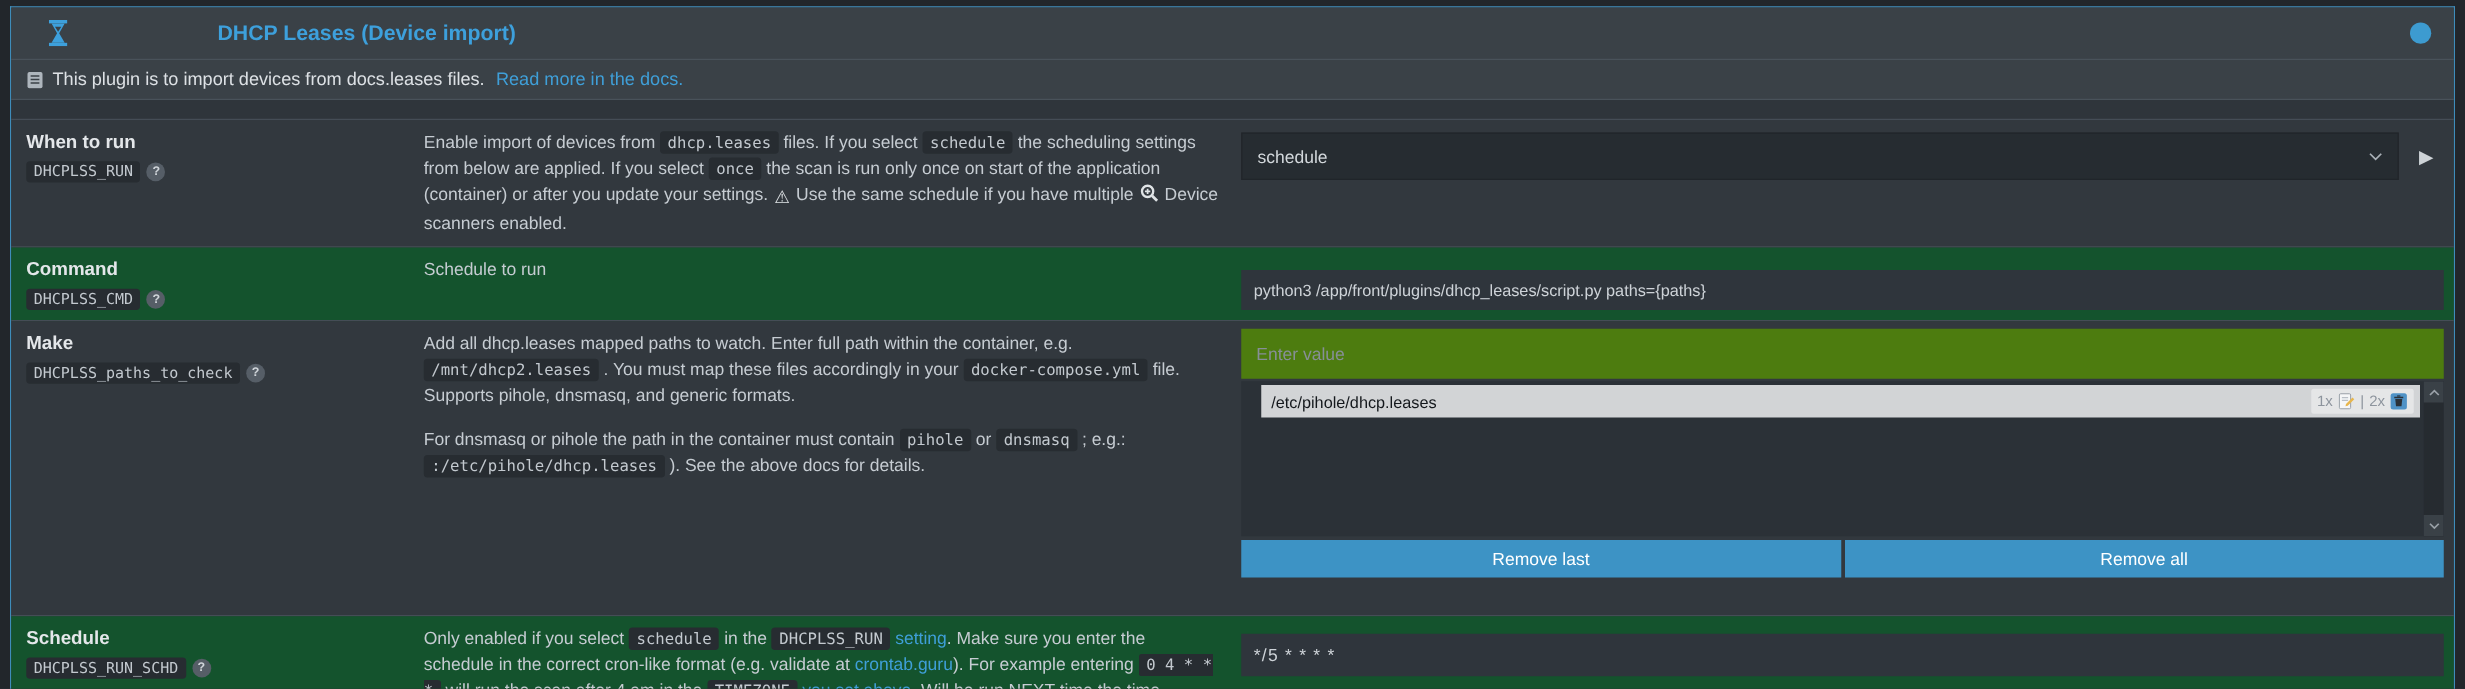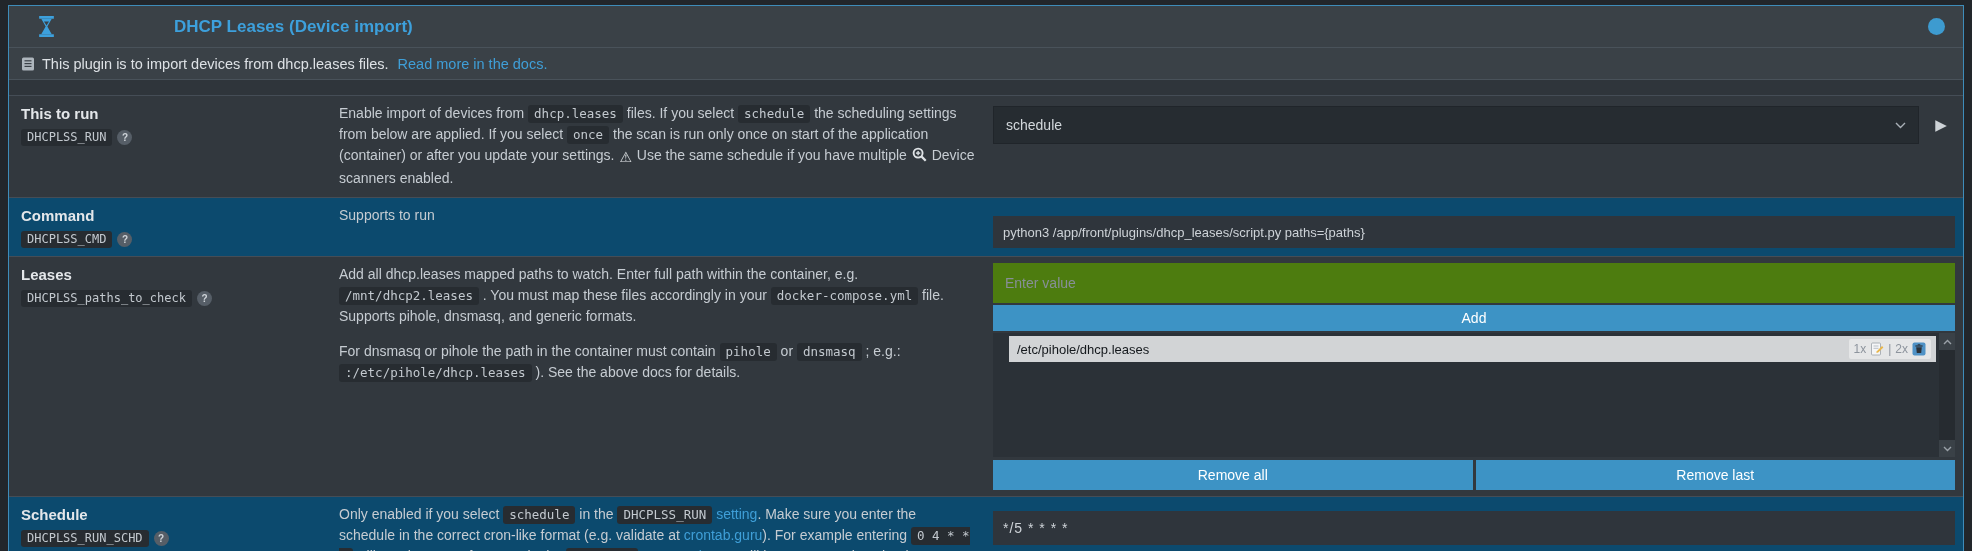--- a/index.html
+++ b/index.html
@@ -41,21 +41,21 @@
   }
   .info-bar .link { margin-left:2px; }
   .spacer-band { height:16px; background:#2f353b; border-bottom:1px solid #454d56; }
   
   .setting-row {
     display:grid;
     grid-template-columns:330px 650px 1fr;
     border-bottom:1px solid #454d56;
   }
   .row-dark  { background:#32383e; }
-  .row-light { background:#0c4a6e; }
+  .row-light { background:#14532d; }
   .col-label { padding:9px 10px 8px 12px; }
   .setting-label { font-size:15px; font-weight:bold; color:#e4e7ea; }
   .chip-row { margin-top:7px; display:flex; align-items:center; gap:5px; }
   .code, .setting-code {
     font-family:"DejaVu Sans Mono", monospace;
     font-size:12px; background:#272c31; color:#c3c9cf;
     padding:1px 6px 2px 6px; border-radius:3px;
   }
   .help-circle {
     width:15px; height:15px; border-radius:50%;
@@ -152,29 +152,29 @@
 
   <div class="info-bar">
     <span style="display:flex;">
       <svg width="14" height="14" viewBox="0 0 14 14">
         <rect x="1" y="0.5" width="12" height="13" rx="1.5" fill="#aeb6bd"></rect>
         <line x1="3.5" y1="3.8" x2="10.5" y2="3.8" stroke="#3a4147" stroke-width="1.2"></line>
         <line x1="3.5" y1="6.6" x2="10.5" y2="6.6" stroke="#3a4147" stroke-width="1.2"></line>
         <line x1="3.5" y1="9.4" x2="10.5" y2="9.4" stroke="#3a4147" stroke-width="1.2"></line>
       </svg>
     </span>
-    <span>This plugin is to import devices from dhcp.leases files.</span>
+    <span>This plugin is to import devices from docs.leases files.</span>
     <a class="link">Read more in the docs.</a>
   </div>
 
   <div class="spacer-band"></div>
 
   <div class="setting-row row-dark" style="min-height:70px;">
     <div class="col-label">
-      <div class="setting-label">This to run</div>
+      <div class="setting-label">When to run</div>
       <div class="chip-row">
         <span class="setting-code">DHCPLSS_RUN</span>
         <span class="help-circle">?</span>
       </div>
     </div>
     <div class="col-desc"><span>Enable import of devices from </span><span class="code">dhcp.leases</span><span> files. If you select </span><span class="code">schedule</span><span> the scheduling settings from below are applied. If you select </span><span class="code">once</span><span> the scan is run only once on start of the application (container) or after you update your settings. </span><span class="inline-icon">⚠</span><span> Use the same schedule if you have multiple </span><span class="inline-icon">
           <svg width="15" height="15" viewBox="0 0 16 16">
             <circle cx="6.5" cy="6.5" r="4.8" fill="none" stroke="#dfe3e6" stroke-width="2"></circle>
             <line x1="10.3" y1="10.3" x2="14.6" y2="14.6" stroke="#dfe3e6" stroke-width="2.4"></line>
             <line x1="4.2" y1="6.5" x2="8.8" y2="6.5" stroke="#dfe3e6" stroke-width="1.5"></line>
@@ -199,38 +199,37 @@
   </div>
 
   <div class="setting-row row-light" style="min-height:57px;">
     <div class="col-label">
       <div class="setting-label">Command</div>
       <div class="chip-row">
         <span class="setting-code">DHCPLSS_CMD</span>
         <span class="help-circle">?</span>
       </div>
     </div>
-    <div class="col-desc"><span>Supports to run</span></div>
+    <div class="col-desc"><span>Schedule to run</span></div>
     <div class="col-control">
       <input class="readonly-field" readonly="" value="python3 /app/front/plugins/dhcp_leases/script.py paths={paths}" style="">
     </div>
   </div>
 
   <div class="setting-row row-dark" style="min-height:236px;">
     <div class="col-label">
-      <div class="setting-label">Leases</div>
+      <div class="setting-label">Make</div>
       <div class="chip-row">
         <span class="setting-code">DHCPLSS_paths_to_check</span>
         <span class="help-circle">?</span>
       </div>
     </div>
     <div class="col-desc"><span>Add all dhcp.leases mapped paths to watch. Enter full path within the container, e.g. </span><span class="code">/mnt/dhcp2.leases</span><span> . You must map these files accordingly in your </span><span class="code">docker-compose.yml</span><span> file. Supports pihole, dnsmasq, and generic formats.</span><span class="para-gap"></span><span>For dnsmasq or pihole the path in the container must contain </span><span class="code">pihole</span><span> or </span><span class="code">dnsmasq</span><span> ; e.g.: </span><span class="code">:/etc/pihole/dhcp.leases</span><span> ). See the above docs for details.</span></div>
     <div class="col-control">
       <input class="enter-input" placeholder="Enter value" style="">
-      <button class="btn-blue add-btn">Add</button>
       <div class="list-box">
         <div class="list-items">
   <div class="file-item">
     <span class="file-item-text">/etc/pihole/dhcp.leases</span>
     <span class="item-badges">
       <span>1x</span>
       <span class="b-icon">
         <svg width="14" height="14" viewBox="0 0 14 14">
           <rect x="1.5" y="1" width="9" height="12" rx="1" fill="#f5f6f7" stroke="#9aa1a8" stroke-width="0.8"></rect>
           <line x1="3.5" y1="4" x2="8.5" y2="4" stroke="#b9bfc6" stroke-width="1"></line>
@@ -258,22 +257,22 @@
               </svg>
           </div>
           <div class="scroll-arrow">
             <svg width="9" height="6" viewBox="0 0 9 6">
                 <path d="M1 1 L4.5 4.5 L8 1" stroke="#9aa1a8" stroke-width="1.4" fill="none"></path>
               </svg>
           </div>
         </div>
       </div>
       <div class="remove-row">
+        <button class="btn-blue remove-btn">Remove last</button>
         <button class="btn-blue remove-btn">Remove all</button>
-        <button class="btn-blue remove-btn">Remove last</button>
       </div>
     </div>
   </div>
 
   <div class="setting-row row-light" style="min-height:110px; border-bottom:none;">
     <div class="col-label">
       <div class="setting-label">Schedule</div>
       <div class="chip-row">
         <span class="setting-code">DHCPLSS_RUN_SCHD</span>
         <span class="help-circle">?</span>

